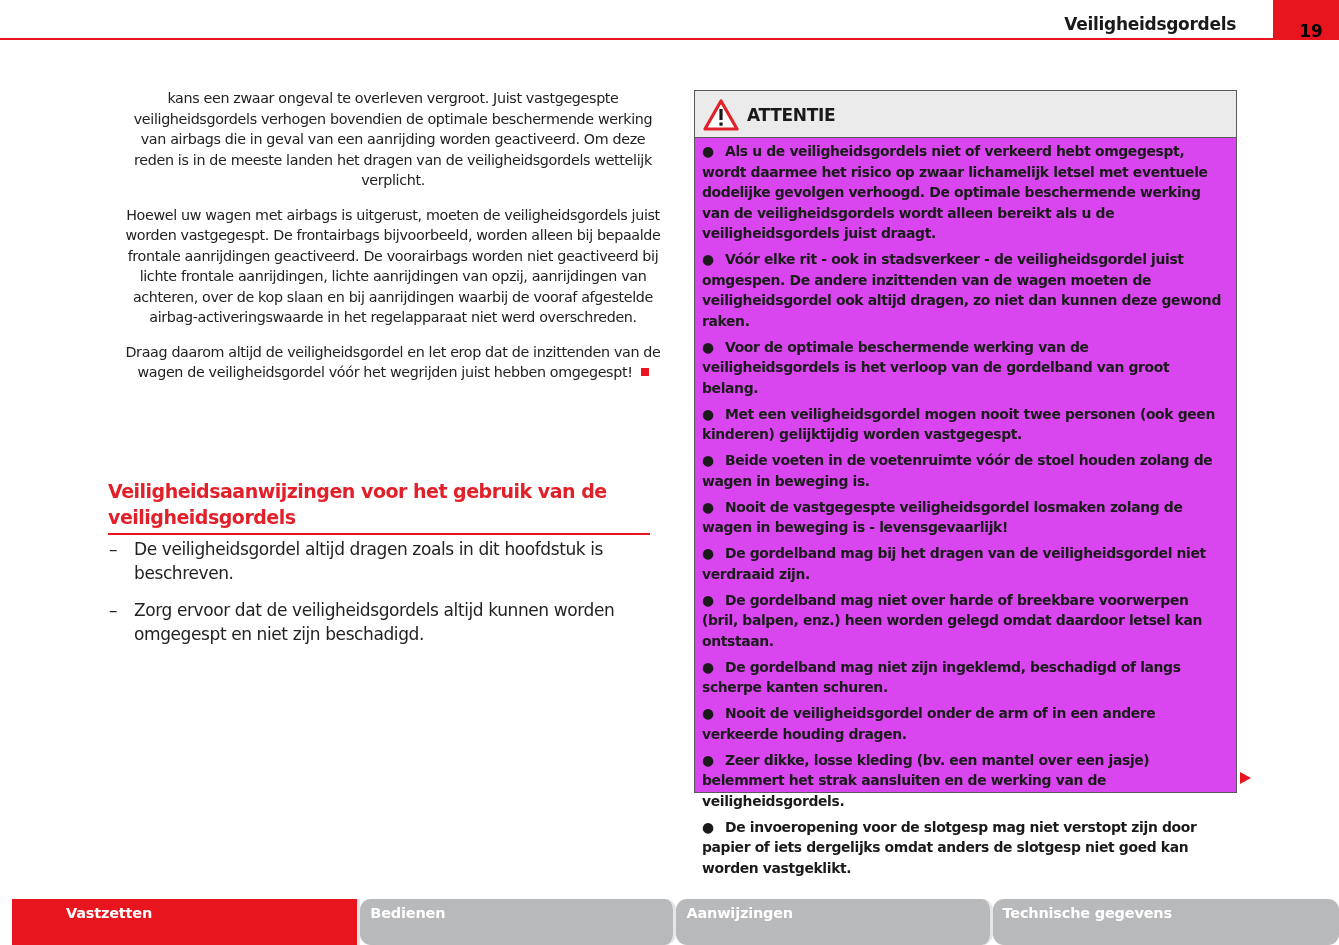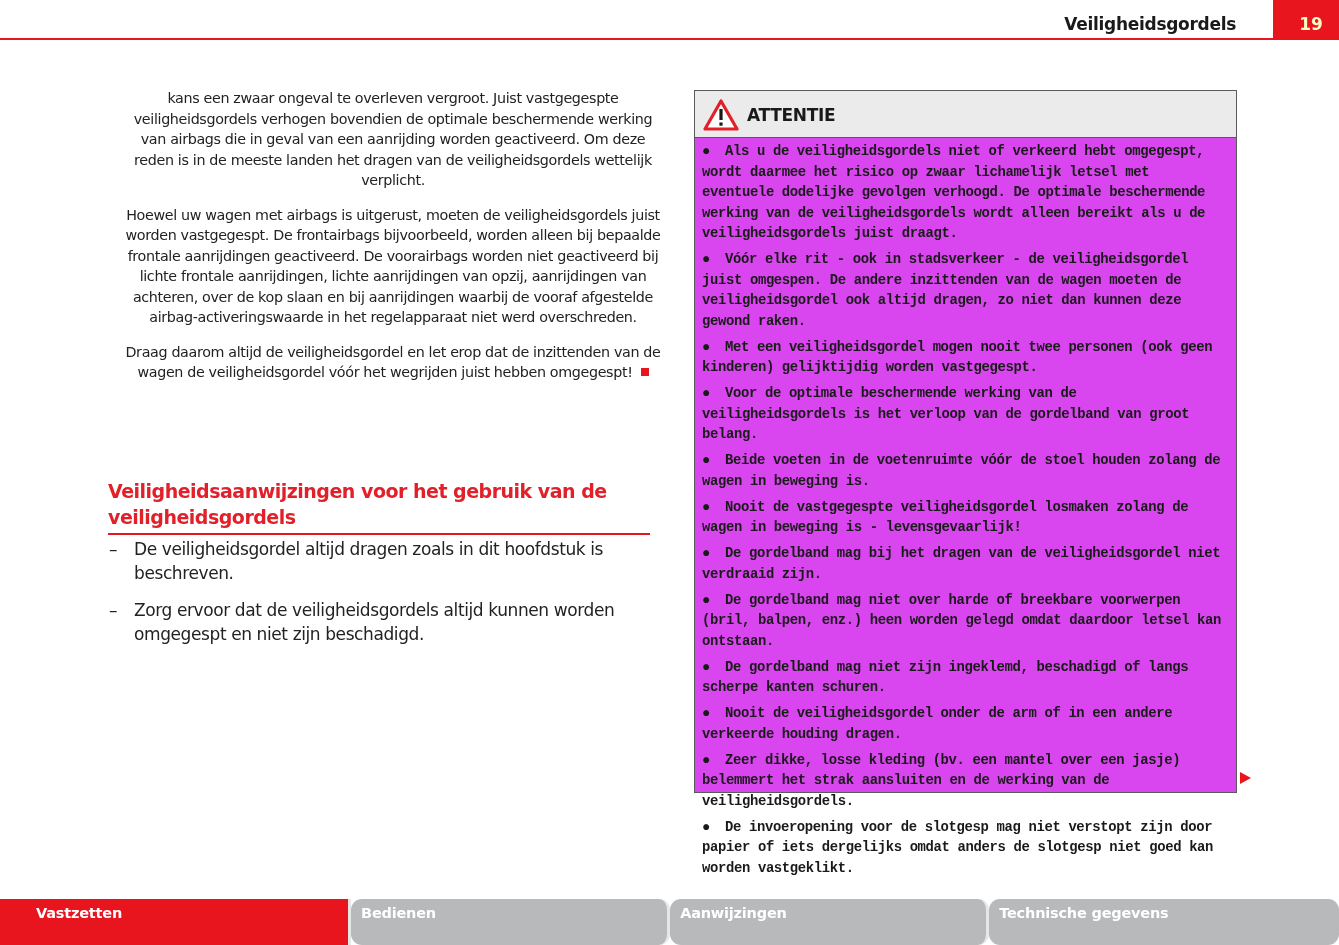--- a/index.html
+++ b/index.html
@@ -34,25 +34,25 @@
       font-weight: bold;
       font-size: 17px;
       color: #1a1a1a;
       letter-spacing: -0.3px;
     }
     .page-number {
       position: absolute;
       left: 1273px; top: 0;
       width: 66px; height: 40px;
       background: #e8141e;
-      color: #fef9c3;
+      color: #000000;
       font-weight: bold;
       font-size: 17px;
       box-sizing: border-box;
-      padding: 14px 0 0 10px;
+      padding: 21px 0 0 10px;
     }
     
     .left-col {
       position: absolute;
       left: 109px; top: 88px;
       width: 556px;
     }
     .para {
       font-size: 14.3px;
       line-height: 20.5px;
@@ -133,21 +133,20 @@
       padding: 3px 8px 0 7px;
       list-style: none;
     }
     .warning-item {
       font-weight: bold;
       font-size: 13.9px;
       line-height: 20.5px;
       margin-bottom: 5.5px;
       color: #1a1a1a;
       letter-spacing: -0.35px;
-      font-family: Liberation Mono, monospace;
     }
     .bullet {
       display: inline-block;
       width: 23px;
     }
     .continue-arrow {
       position: absolute;
       left: 1240px; top: 772px;
       width: 0; height: 0;
       border-top: 6px solid transparent;
@@ -164,21 +163,21 @@
     .footer-tab {
       height: 46px;
       box-sizing: border-box;
       color: #ffffff;
       font-weight: bold;
       font-size: 14.5px;
       padding-top: 6px;
       letter-spacing: -0.2px;
       border-right: 3px solid #e6e6e6;
     }
-    .footer-tab.active { background: #e8141e; padding-left: 36px; }
+    .footer-tab.active { background: #e8141e; padding-left: 54px; margin-left: 12px; }
     .footer-tab.inactive { background: #b8b9bb; padding-left: 10px; border-radius: 11px; }
     .footer-tab:last-child { border-right: none; }
   </style>
 </head>
 <body>
 
 <div class="page-header">
   <span class="header-title">Veiligheidsgordels</span>
   <div class="page-number">19</div>
   <div class="header-rule"></div>
@@ -208,22 +207,22 @@
     <svg class="warning-icon" viewBox="0 0 36 32">
       <path d="M18 2 L34 30 L2 30 Z" fill="#ffffff" stroke="#e2202a" stroke-width="3.2" stroke-linejoin="round"></path>
       <rect x="16.4" y="10" width="3.2" height="11" fill="#1a1a1a"></rect>
       <rect x="16.4" y="23.5" width="3.2" height="3.2" fill="#1a1a1a"></rect>
     </svg>
     <span class="warning-title">ATTENTIE</span>
   </div>
   <ul class="warning-list">
     <li class="warning-item"><span class="bullet">●</span><span>Als u de veiligheidsgordels niet of verkeerd hebt omgegespt, wordt daarmee het risico op zwaar lichamelijk letsel met eventuele dodelijke gevolgen verhoogd. De optimale beschermende werking van de veiligheidsgordels wordt alleen bereikt als u de veiligheidsgordels juist draagt.</span></li>
     <li class="warning-item"><span class="bullet">●</span><span>Vóór elke rit - ook in stadsverkeer - de veiligheidsgordel juist omgespen. De andere inzittenden van de wagen moeten de veiligheidsgordel ook altijd dragen, zo niet dan kunnen deze gewond raken.</span></li>
+    <li class="warning-item"><span class="bullet">●</span><span>Voor de optimale beschermende werking van de veiligheidsgordels is het verloop van de gordelband van groot belang.</span></li>
     <li class="warning-item"><span class="bullet">●</span><span>Met een veiligheidsgordel mogen nooit twee personen (ook geen kinderen) gelijktijdig worden vastgegespt.</span></li>
-    <li class="warning-item"><span class="bullet">●</span><span>Voor de optimale beschermende werking van de veiligheidsgordels is het verloop van de gordelband van groot belang.</span></li>
     <li class="warning-item"><span class="bullet">●</span><span>Beide voeten in de voetenruimte vóór de stoel houden zolang de wagen in beweging is.</span></li>
     <li class="warning-item"><span class="bullet">●</span><span>Nooit de vastgegespte veiligheidsgordel losmaken zolang de wagen in beweging is - levensgevaarlijk!</span></li>
     <li class="warning-item"><span class="bullet">●</span><span>De gordelband mag bij het dragen van de veiligheidsgordel niet verdraaid zijn.</span></li>
     <li class="warning-item"><span class="bullet">●</span><span>De gordelband mag niet over harde of breekbare voorwerpen (bril, balpen, enz.) heen worden gelegd omdat daardoor letsel kan ontstaan.</span></li>
     <li class="warning-item"><span class="bullet">●</span><span>De gordelband mag niet zijn ingeklemd, beschadigd of langs scherpe kanten schuren.</span></li>
     <li class="warning-item"><span class="bullet">●</span><span>Nooit de veiligheidsgordel onder de arm of in een andere verkeerde houding dragen.</span></li>
     <li class="warning-item"><span class="bullet">●</span><span>Zeer dikke, losse kleding (bv. een mantel over een jasje) belemmert het strak aansluiten en de werking van de veiligheidsgordels.</span></li>
     <li class="warning-item"><span class="bullet">●</span><span>De invoeropening voor de slotgesp mag niet verstopt zijn door papier of iets dergelijks omdat anders de slotgesp niet goed kan worden vastgeklikt.</span></li>
   </ul>
 </div>

